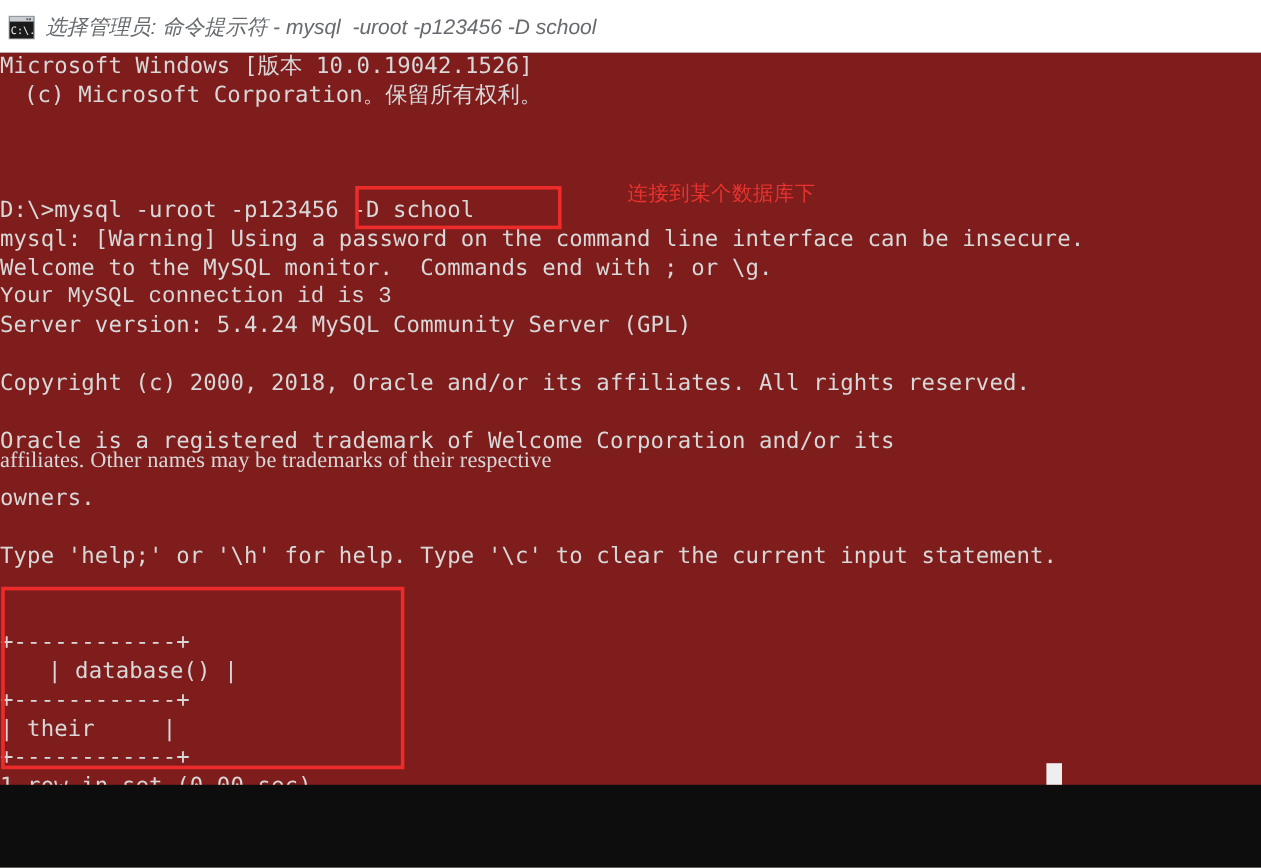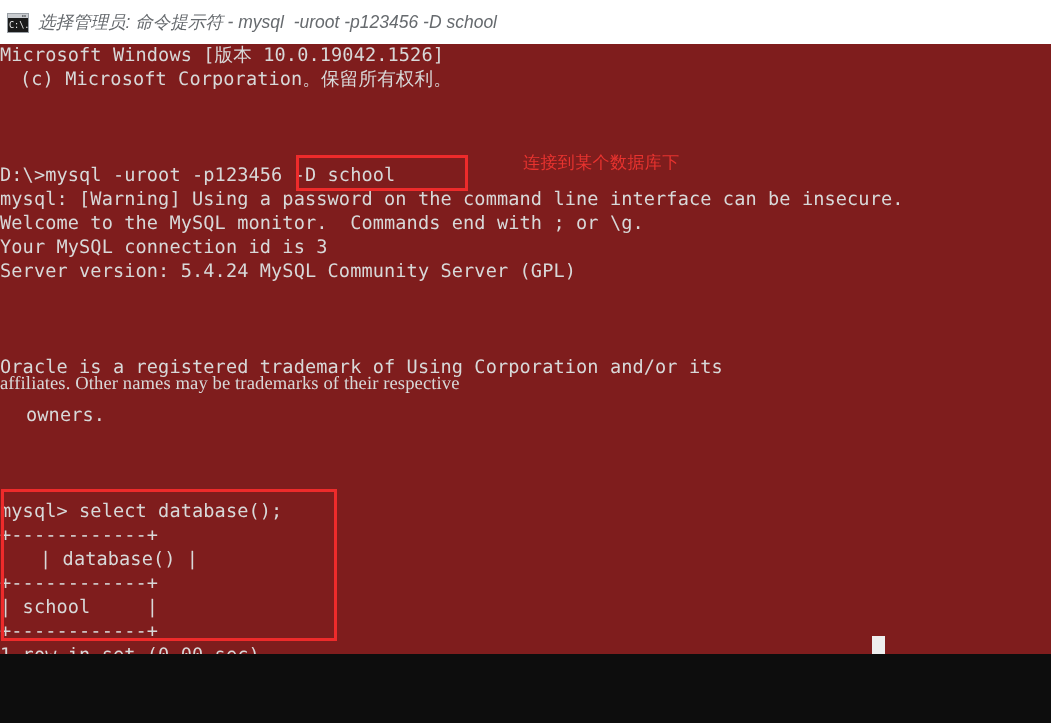--- a/index.html
+++ b/index.html
@@ -139,34 +139,35 @@
 
   <div id="console">
 
     <div class="console-line" style="top:0px;">Microsoft Windows [版本 10.0.19042.1526]</div>
     <div class="console-line" style="top:24px;margin-left:20px;">(c) Microsoft Corporation。保留所有权利。</div>
     <div class="console-line" style="top:48px;"></div>
     <div class="console-line" style="top:96px;"></div>
     <div class="console-line" style="top:120px;">D:\&gt;mysql -uroot -p123456 -D school</div>
     <div class="console-line" style="top:168px;">Welcome to the MySQL monitor.  Commands end with ; or \g.</div>
     <div class="console-line" style="top:144px;">mysql: [Warning] Using a password on the command line interface can be insecure.</div>
-    <div class="console-line" style="top:192px;">Your MySQL connection id is 3</div>
+    <div class="console-line" style="top:192px;font-family:Liberation Mono, monospace;">Your MySQL connection id is 3</div>
     <div class="console-line" style="top:216px;">Server version: 5.4.24 MySQL Community Server (GPL)</div>
     <div class="console-line" style="top:240px;"></div>
+    <div class="console-line" style="top:264px;">Copyright (c) 2000, 2018, Oracle and/or its affiliates. All rights reserved.</div>
     <div class="console-line" style="top:288px;"></div>
-    <div class="console-line" style="top:312px;">Oracle is a registered trademark of Using Corporation and/or its</div>
+    <div class="console-line" style="top:312px;">Oracle is a registered trademark of Welcome Corporation and/or its</div>
     <div class="console-line" style="top:328px;font-family:Liberation Serif, serif;">affiliates. Other names may be trademarks of their respective</div>
-    <div class="console-line" style="top:360px;padding-left:26px;">owners.</div>
+    <div class="console-line" style="top:360px;">owners.</div>
     <div class="console-line" style="top:384px;"></div>
+    <div class="console-line" style="top:408px;">Type 'help;' or '\h' for help. Type '\c' to clear the current input statement.</div>
     <div class="console-line" style="top:432px;"></div>
-    <div class="console-line" style="top:456px;">mysql&gt; select database();</div>
     <div class="console-line" style="top:480px;">+------------+</div>
     <div class="console-line" style="top:504px;margin-left:40px;">| database() |</div>
     <div class="console-line" style="top:528px;">+------------+</div>
-    <div class="console-line" style="top:552px;">| school     |</div>
+    <div class="console-line" style="top:552px;">| their     |</div>
     <div class="console-line" style="top:576px;">+------------+</div>
     <div class="console-line" style="top:600px;">1 row in set (0.00 sec)</div>
     <div class="console-line" style="top:624px;"></div>
     <div class="console-line" style="top:648px;">mysql&gt;</div>
 
     <div id="console-caret"></div>
   </div>
 
   <div class="anno-box" id="anno-box-dschool"></div>
   <div class="anno-box" id="anno-box-result"></div>

